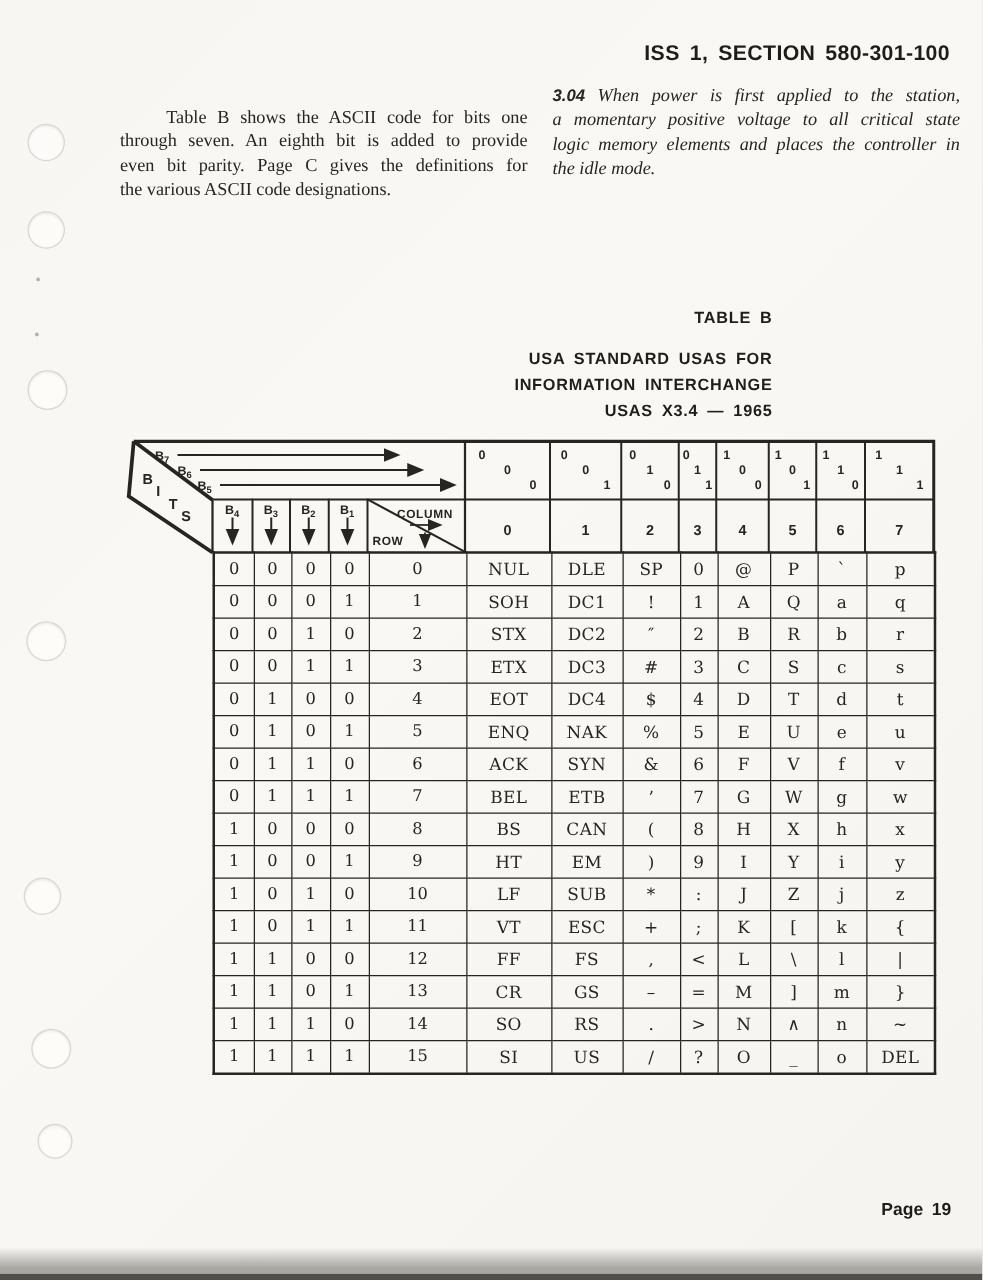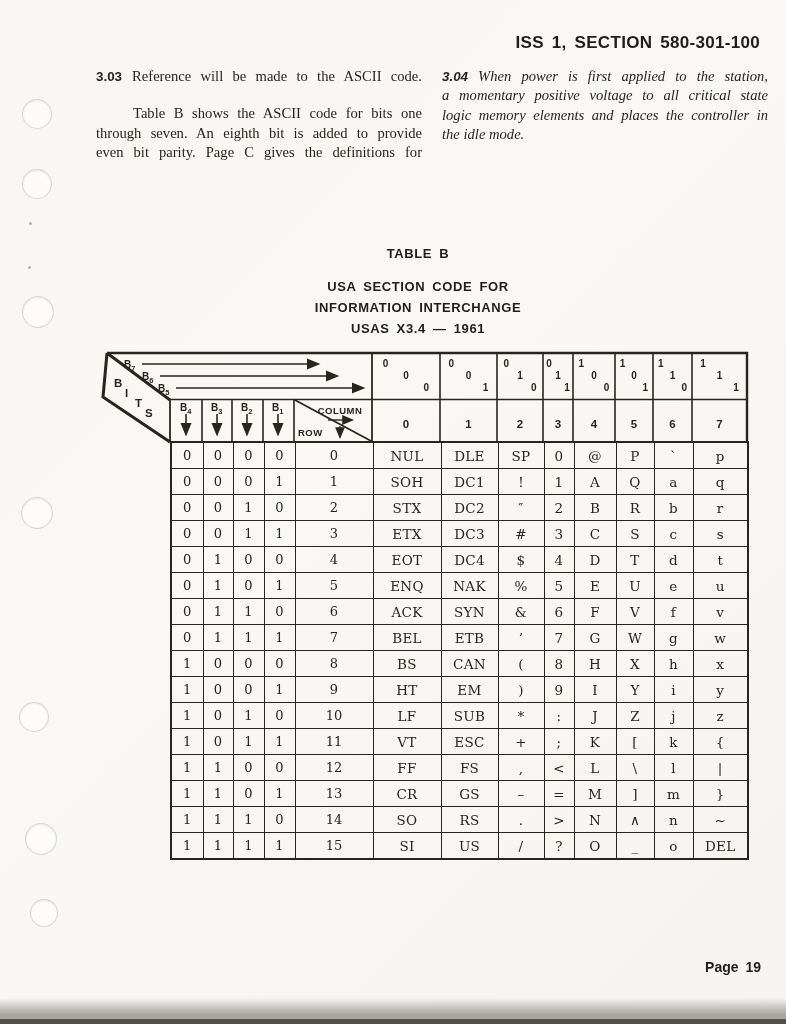--- a/index.html
+++ b/index.html
@@ -22,21 +22,21 @@
     border-bottom:5px solid #514f4b;}
   
   .para{position:absolute;width:326px;font-size:14.6px;line-height:19.4px;color:#26251f;}
   .para-left{left:96px;top:67px;}
   .para-right{left:442px;top:67px;font-style:italic;}
   .pl{text-align:justify;text-align-last:justify;white-space:normal;}
   .pl.last{text-align-last:left;}
   .pl.indent{padding-left:37px;margin-top:18px;}
   .pnum{font-family:"Liberation Sans",sans-serif;font-weight:bold;font-size:13.4px;padding-right:10px;}
   
-  .ttl{position:absolute;left:218px;width:400px;text-align:center;
+  .ttl{position:absolute;left:218px;width:400px;text-align:right;
        font-family:"Liberation Sans",sans-serif;font-weight:bold;font-size:13px;
        letter-spacing:.6px;word-spacing:3px;color:#1f1e1a;}
   
   .tablewrap{position:absolute;left:100px;top:350px;width:650px;height:522px;}
   .thead-svg{position:absolute;left:0;top:0;}
   .hsans{font-family:"Liberation Sans",sans-serif;font-weight:bold;fill:#26251f;}
   .ascii-body{position:absolute;left:70px;top:91px;border-collapse:collapse;table-layout:fixed;
               width:577px;border:2.5px solid #26251f;}
   .ascii-body td{border:1.5px solid #26251f;text-align:center;vertical-align:middle;padding:0;height:25px;
                  font-family:"DejaVu Serif","DejaVu Sans",serif;color:#26251f;overflow:hidden;}
@@ -54,37 +54,37 @@
   <div class="hole" style="left:21px;top:497px;width:30px;height:30px;"></div>
   <div class="hole" style="left:19px;top:702px;width:28px;height:28px;"></div>
   <div class="hole" style="left:25px;top:823px;width:30px;height:30px;"></div>
   <div class="hole" style="left:30px;top:899px;width:26px;height:26px;"></div>
   <div class="speck" style="left:29px;top:222px;"></div>
   <div class="speck" style="left:28px;top:266px;"></div>
 
   <div class="doc-header">ISS 1, SECTION 580-301-100</div>
 
   <div class="para para-left">
-    <div class="pl first"><span class="pnum">3.03</span><span>Reference will be made to the ASCII code.</span></div>
     <div class="pl indent">Table B shows the ASCII code for bits one</div>
     <div class="pl">through seven.  An eighth bit is added to provide</div>
     <div class="pl">even bit parity.  Page C gives the definitions for</div>
+    <div class="pl last">the various ASCII code designations.</div>
   </div>
 
   <div class="para para-right">
     <div class="pl first"><span class="pnum">3.04</span><span>When power is first applied to the station,</span></div>
     <div class="pl">a momentary positive voltage to all critical state</div>
     <div class="pl">logic memory elements and places the controller in</div>
     <div class="pl last">the idle mode.</div>
   </div>
 
   <div class="ttl" style="top:246px;">TABLE B</div>
-  <div class="ttl" style="top:279px;">USA SECTION CODE FOR</div>
+  <div class="ttl" style="top:279px;">USA STANDARD USAS FOR</div>
   <div class="ttl" style="top:300px;">INFORMATION INTERCHANGE</div>
-  <div class="ttl" style="top:321px;">USAS X3.4 — 1961</div>
+  <div class="ttl" style="top:321px;">USAS X3.4 — 1965</div>
 
   <div class="tablewrap">
     <svg class="thead-svg" width="650" height="522" viewBox="0 0 650 522">
       <defs>
         <marker id="ah" markerWidth="9" markerHeight="8" refX="7" refY="3.5" orient="auto">
           <path d="M0,0 L8.5,3.5 L0,7 Z" fill="#26251f"></path>
         </marker>
       </defs>
       <g stroke="#26251f" fill="none">
 

